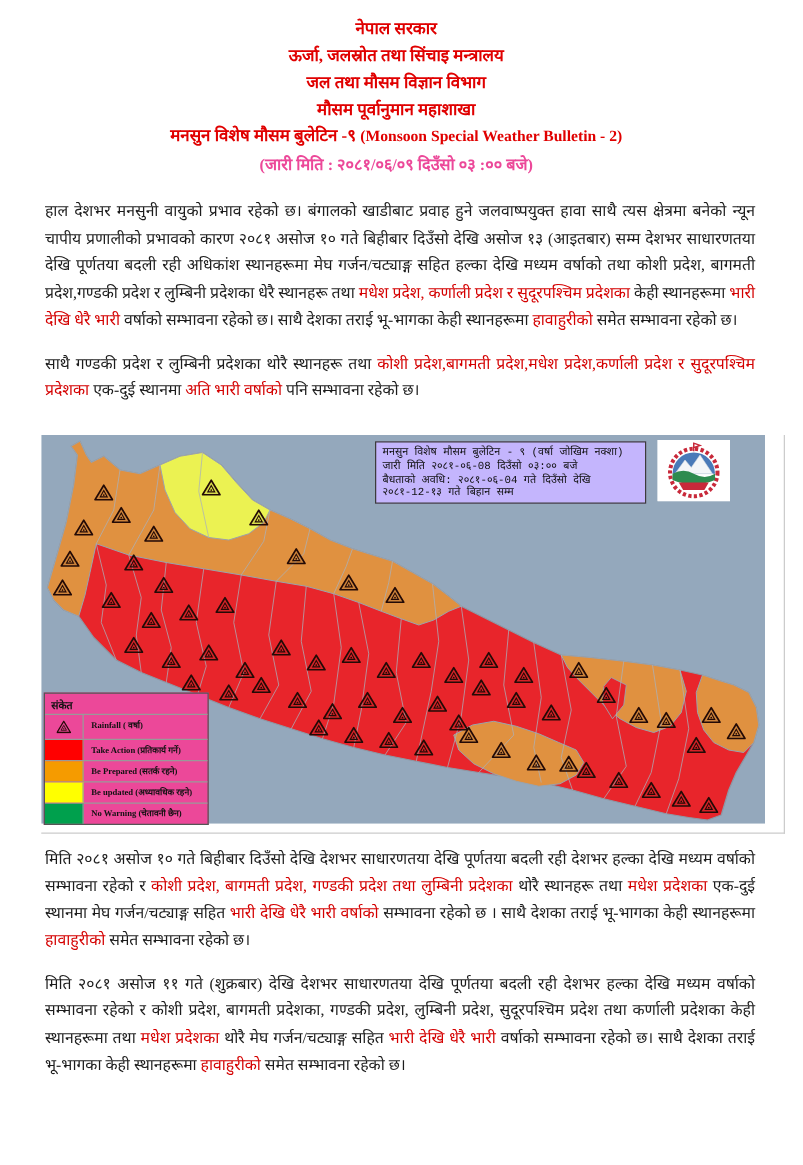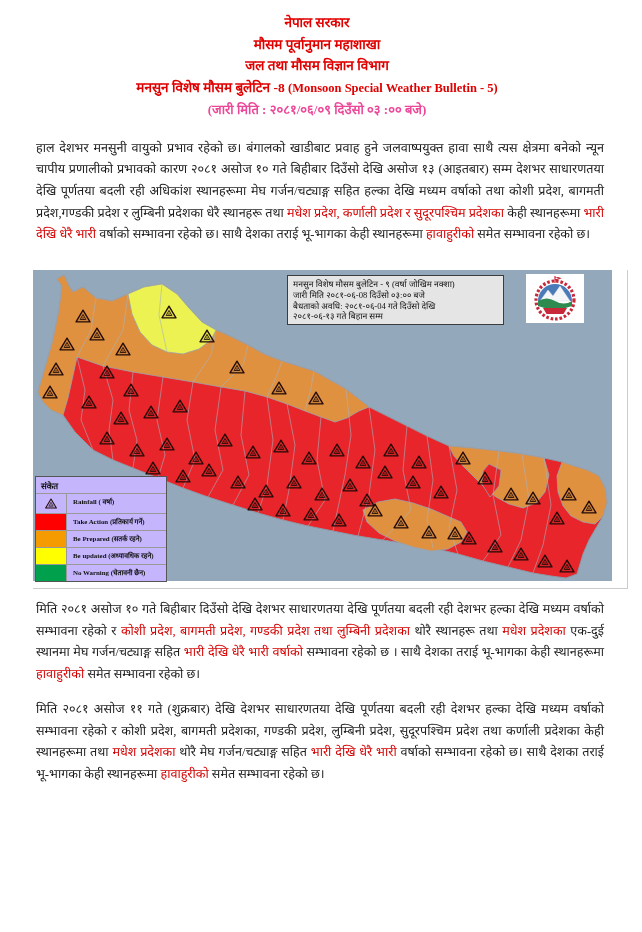--- a/index.html
+++ b/index.html
@@ -20,55 +20,57 @@
   .para .red { color:#d40000; }
   .para-last { margin-top:-7px; }
 
   
   .map-frame { margin:24px 0 10px 33px; width:587px;
                border-right:1px solid #cccccc; border-bottom:1px solid #cccccc;
                padding:0 7px 7px 0; }
   .map { position:relative; width:579px; height:311px; }
   .map-svg { position:absolute; left:0; top:0; }
 
-  .map-info-box { position:absolute; left:254px; top:5px; width:206px; background:#e5e5e5;
+  .map-info-box { position:absolute; left:267px; top:5px; width:206px; background:#c4b5fd;
                   border:1.5px solid #3c3c3c; padding:3px 4px 2px 5px;
-                  font-family:Liberation Serif, serif; font-size:8.6px; line-height:10.8px;
+                  font-family:Liberation Mono, monospace; font-size:8.6px; line-height:10.8px;
                   color:#101010; }
   .map-logo { position:absolute; left:493px; top:4px; width:58px; height:49px; background:#fff; }
 
-  .legend { position:absolute; left:2px; top:206px; width:132px; background:#c4b5fd;
+  .legend { position:absolute; left:2px; top:206px; width:132px; background:#ec4899;
             border:1px solid #555; box-sizing:border-box; }
   .legend-title { font-size:8.5px; font-weight:bold; padding:3px 0 2px 5px; color:#111; }
   .lg-row { display:flex; height:16px; border-top:1px solid #999; align-items:stretch; }
   .lg-row.tall { height:19px; }
   .lg-swatch { width:30px; border-right:1px solid #999; flex:none; }
   .lg-icon-cell { width:30px; border-right:1px solid #999; flex:none;
                   display:flex; align-items:center; justify-content:center; }
   .lg-label { flex:1; font-size:6.9px; font-weight:bold; color:#111;
               padding:3px 0 0 6px; white-space:nowrap; overflow:hidden; }
 </style>
 </head>
 <body>
 
 <div class="page">
 
   <div class="doc-header">
     <div class="h-line">नेपाल सरकार</div>
+    <div class="h-line">ऊर्जा, जलस्रोत तथा सिंचाइ मन्त्रालय</div>
+    <div class="h-line">जल तथा मौसम विज्ञान विभाग</div>
     <div class="h-line">मौसम पूर्वानुमान महाशाखा</div>
-    <div class="h-line">जल तथा मौसम विज्ञान विभाग</div>
     <div class="bulletin-line">
-      <span>मनसुन विशेष मौसम बुलेटिन -8</span>
-      <span class="bulletin-en">(Monsoon Special Weather Bulletin - 5)</span>
+      <span>मनसुन विशेष मौसम बुलेटिन -९</span>
+      <span class="bulletin-en">(Monsoon Special Weather Bulletin - 2)</span>
     </div>
     <div class="issued">(जारी मिति : २०८१/०६/०९ दिउँसो ०३ :०० बजे)</div>
   </div>
 
   <div class="content">
     <p class="para para-first"><span>हाल देशभर मनसुनी वायुको प्रभाव रहेको छ। बंगालको खाडीबाट प्रवाह हुने जलवाष्पयुक्त हावा साथै त्यस क्षेत्रमा बनेको न्यून चापीय प्रणालीको प्रभावको कारण  २०८१ असोज १० गते बिहीबार दिउँसो  देखि असोज १३ (आइतबार) सम्म देशभर साधारणतया देखि पूर्णतया बदली रही अधिकांश स्थानहरूमा मेघ गर्जन/चट्याङ्ग सहित हल्का देखि मध्यम वर्षाको तथा कोशी प्रदेश, बागमती प्रदेश,गण्डकी प्रदेश र लुम्बिनी प्रदेशका धेरै स्थानहरू तथा </span><span class="red">मधेश प्रदेश, कर्णाली प्रदेश र सुदूरपश्चिम प्रदेशका</span><span> केही स्थानहरूमा </span><span class="red">भारी  देखि धेरै भारी</span><span> वर्षाको सम्भावना रहेको छ।  साथै देशका तराई भू-भागका केही स्थानहरूमा </span><span class="red">हावाहुरीको</span><span> समेत सम्भावना रहेको छ।</span></p>
+    <p class="para"><span>साथै गण्डकी प्रदेश र लुम्बिनी प्रदेशका थोरै स्थानहरू तथा </span><span class="red">कोशी प्रदेश,बागमती प्रदेश,मधेश प्रदेश,कर्णाली प्रदेश र सुदूरपश्चिम प्रदेशका</span><span> एक-दुई स्थानमा </span><span class="red">अति भारी वर्षाको</span><span> पनि सम्भावना रहेको छ।</span></p>
   </div>
 
   <div class="map-frame">
     <div class="map">
       <svg class="map-svg" width="579" height="311" viewBox="0 0 579 311">
         <defs>
           <symbol id="rainTri" viewBox="0 0 20 18">
             <path d="M10 1.5 L19 16.5 L1 16.5 Z" fill="rgba(40,5,5,0.10)" stroke="#230a06" stroke-width="1.7" stroke-linejoin="round"></path>
             <path d="M10 7 L13.6 13.5 L6.4 13.5 Z" fill="none" stroke="#230a06" stroke-width="1.1"></path>
             <circle cx="10" cy="11.6" r="0.9" fill="#230a06"></circle>
@@ -180,21 +182,21 @@
             <use href="#rainTri" x="528" y="217" width="16" height="14"></use>
             <use href="#rainTri" x="548" y="230" width="16" height="14"></use>
             <use href="#rainTri" x="516" y="241" width="16" height="14"></use>
           </g>
       </svg>
 
       <div class="map-info-box">
         <div>मनसुन  विशेष मौसम बुलेटिन - ९ (वर्षा जोखिम नक्शा)</div>
         <div>जारी मिति २०८१-०६-08 दिउँसो ०३:०० बजे</div>
         <div>बैधताको अवधि: २०८१-०६-04 गते दिउँसो देखि</div>
-        <div>२०८१-०६-१३ गते बिहान सम्म</div>
+        <div>२०८१-12-१३ गते बिहान सम्म</div>
       </div>
 
       <div class="map-logo">
         <svg width="58" height="49" viewBox="0 0 58 49">
           <rect width="58" height="49" fill="#ffffff"></rect>
           <circle cx="29" cy="26" r="19" fill="none" stroke="#c8293a" stroke-width="3.2" stroke-dasharray="2.6,1.9"></circle>
           <path d="M12,27 a17,17 0 0,1 34,0 Z" fill="#4a7ab8"></path>
           <path d="M14,27 L22,16 L27,22 L34,12 L44,27 Z" fill="#f4f6f8" stroke="#d7dde2" stroke-width="0.5"></path>
           <path d="M12,27 q9,-5 17,0 q9,5 17,0 l0,5 q-17,7 -34,0 Z" fill="#2e8b4f"></path>
           <path d="M17,34 h24 l-3.5,6 h-17 Z" fill="#c8293a"></path>

